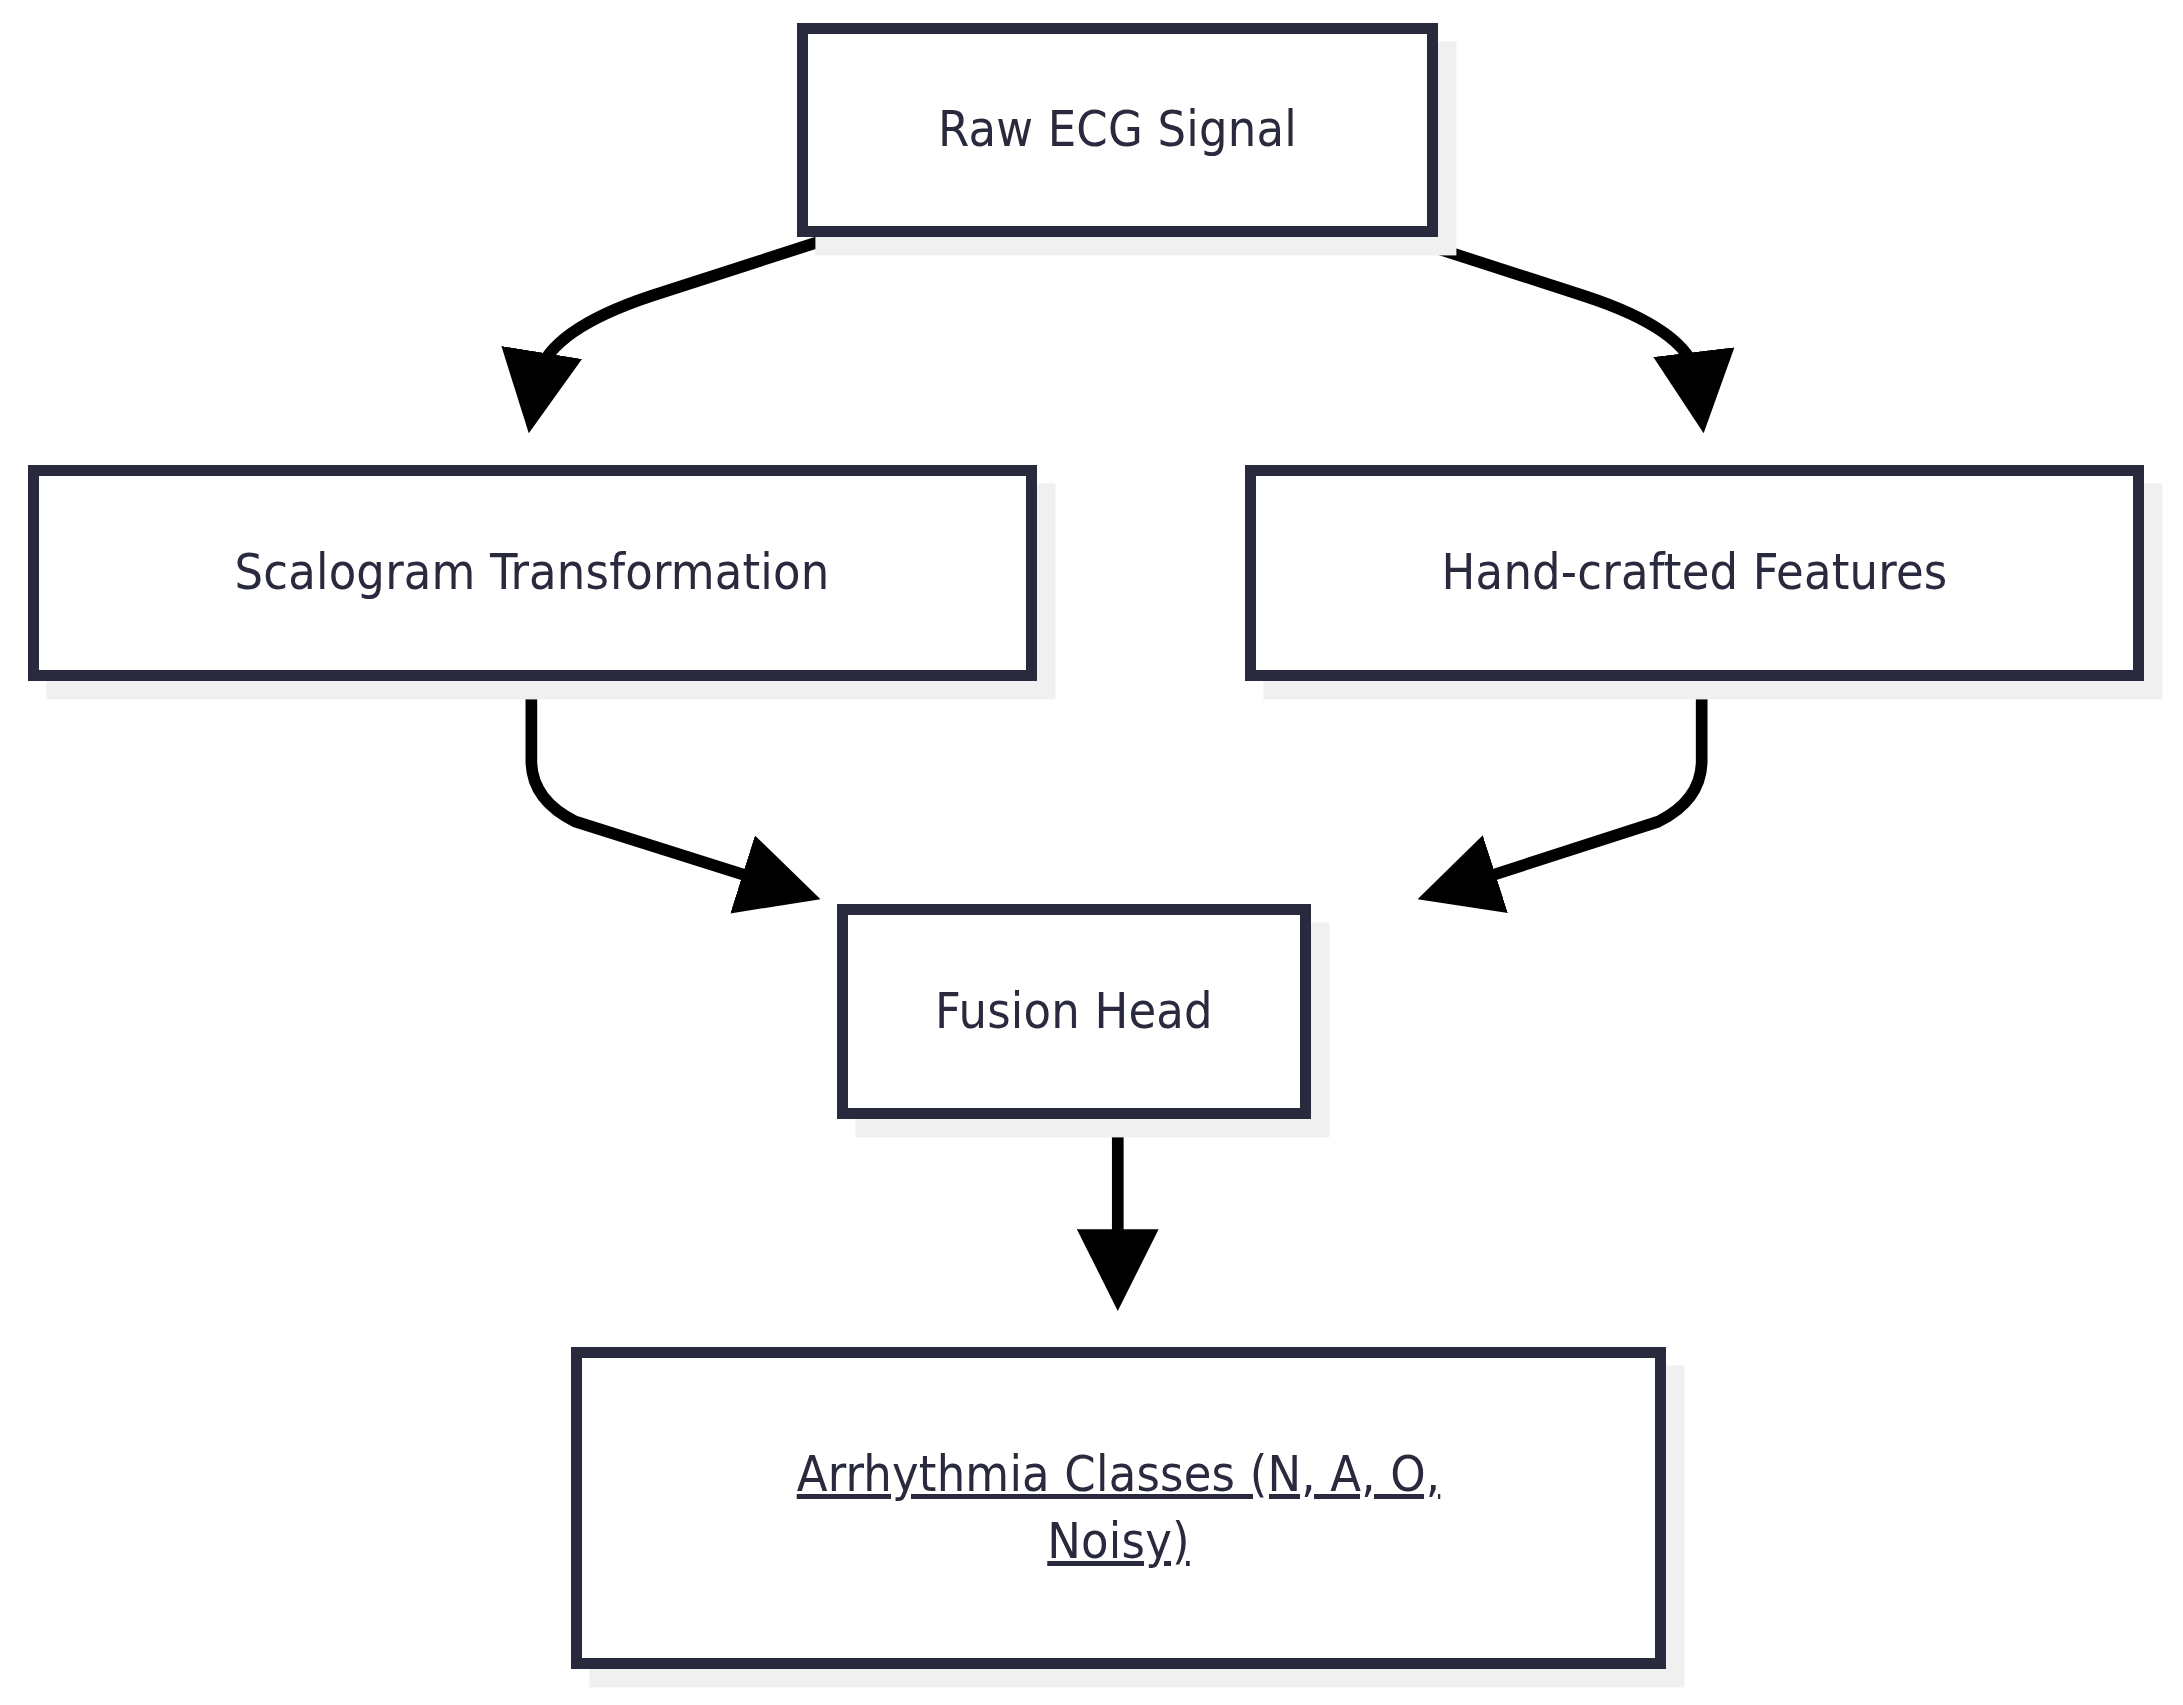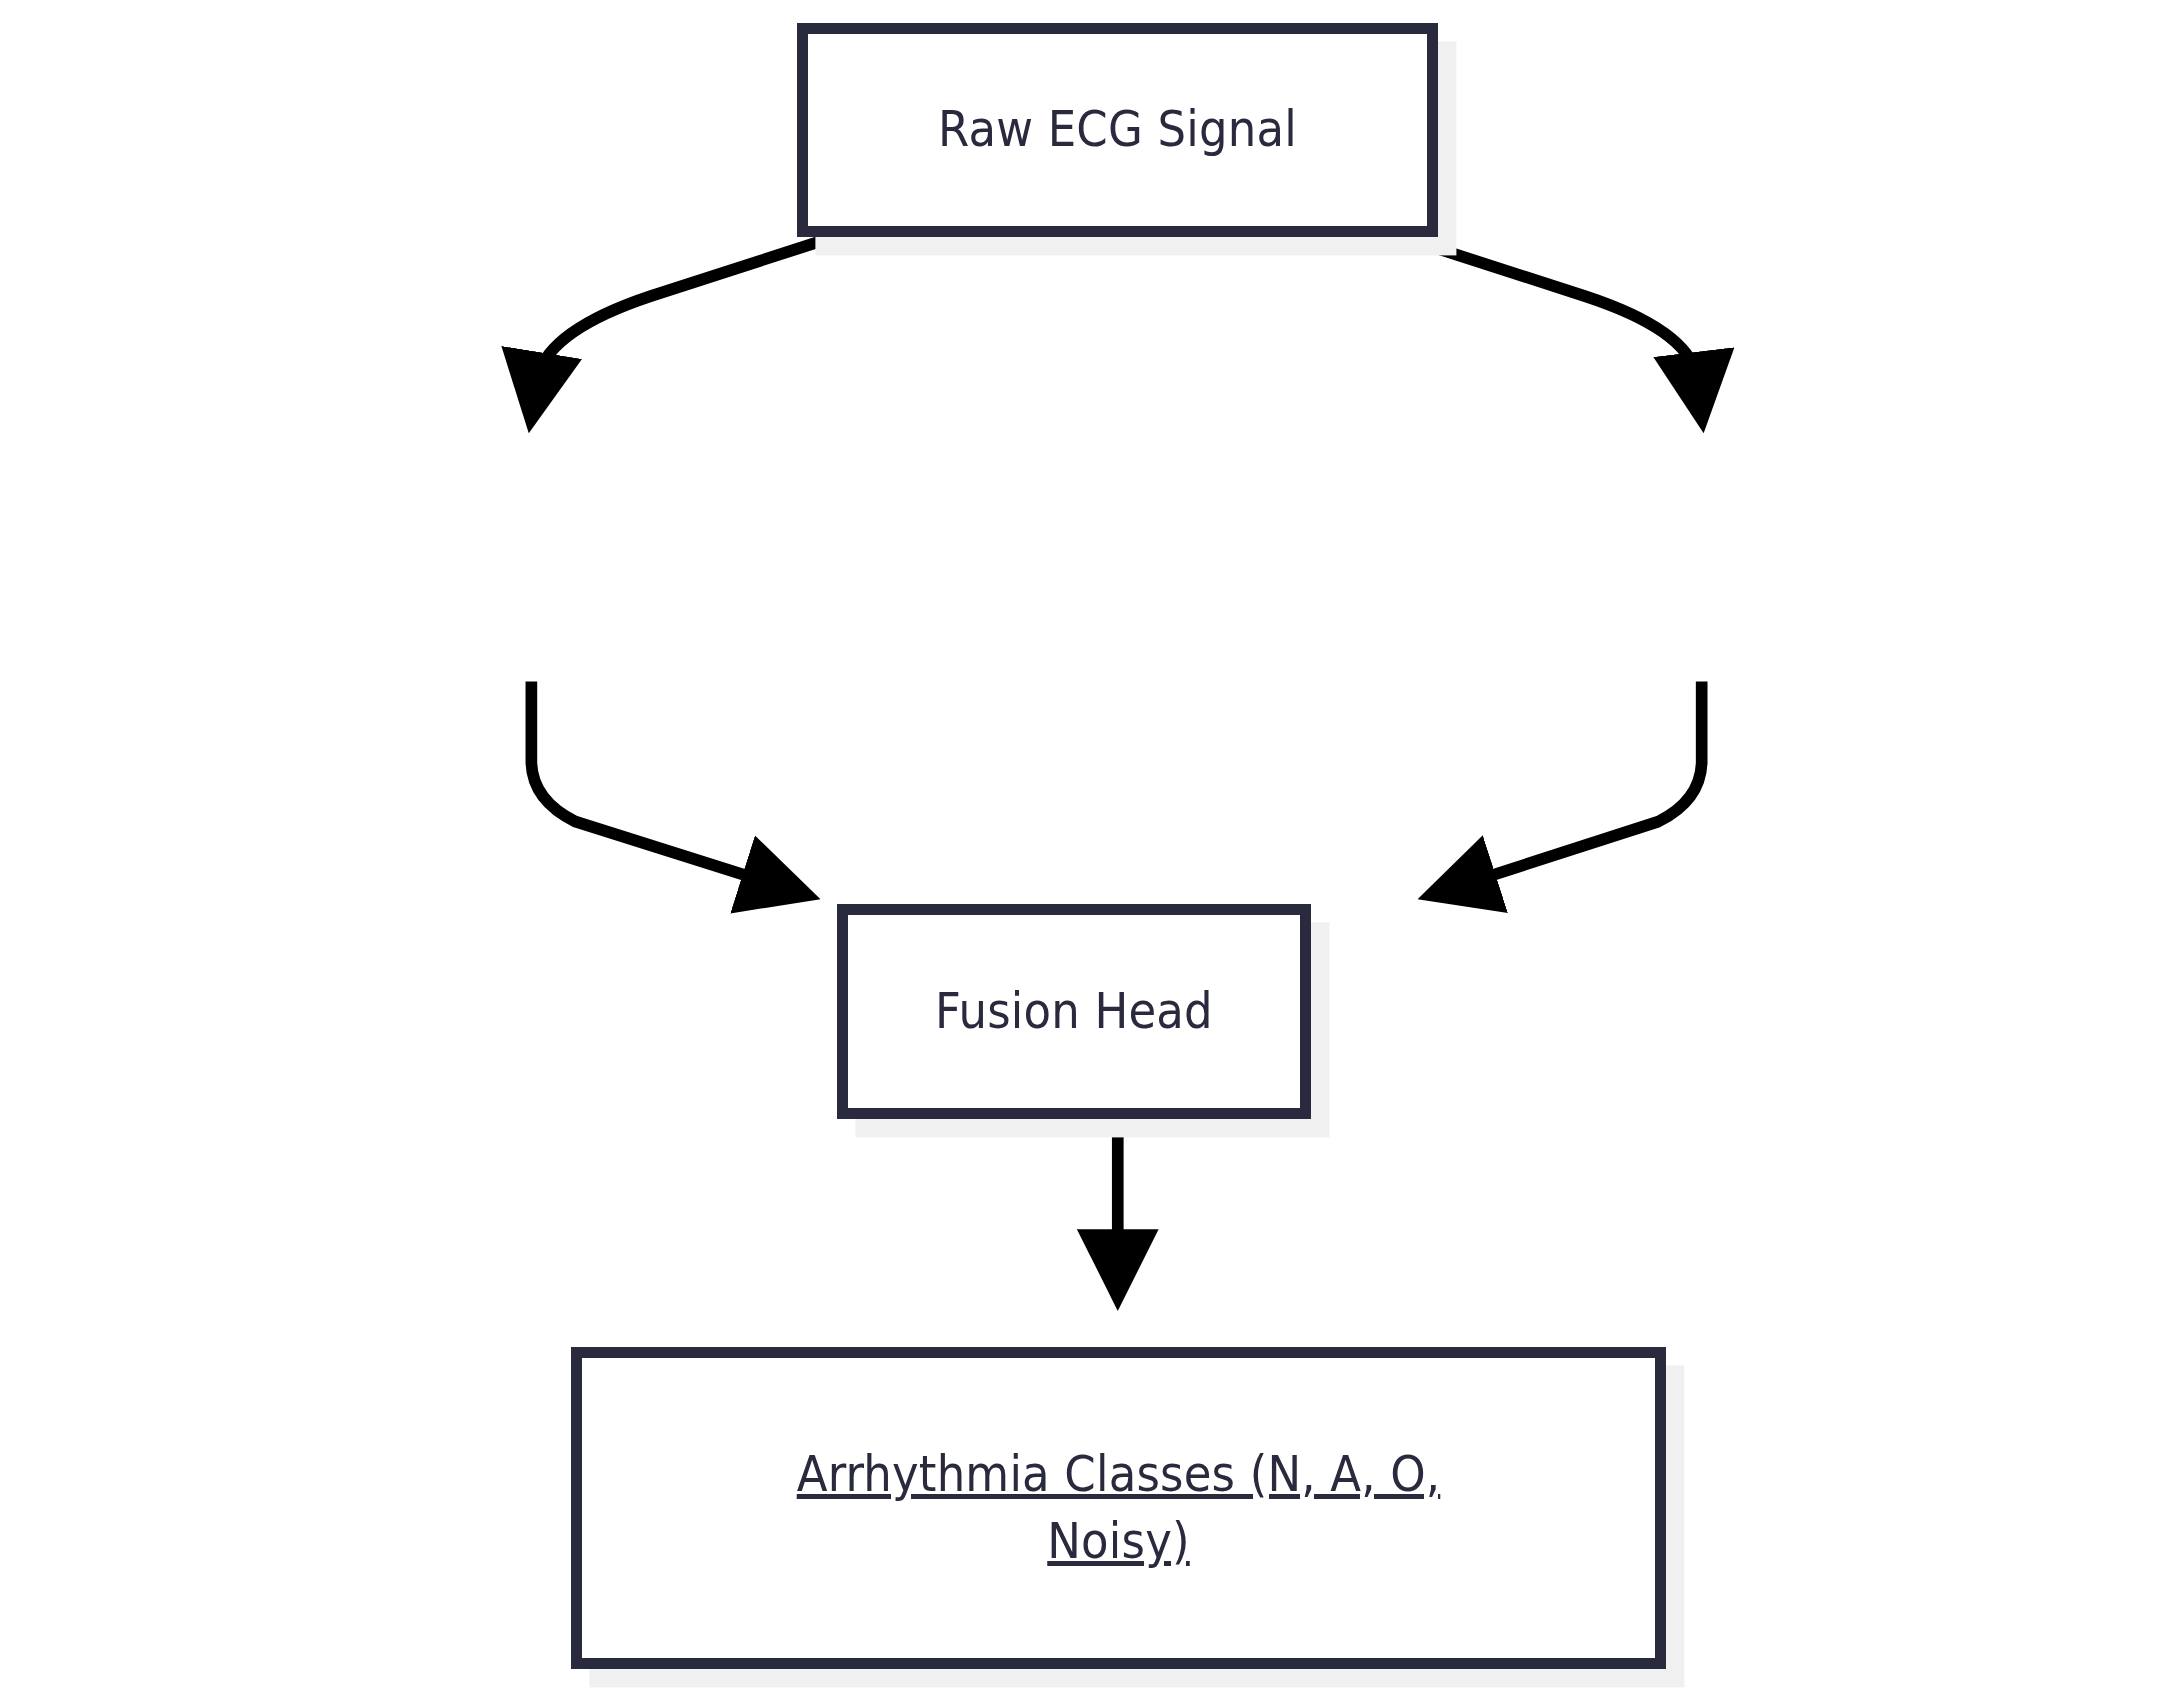--- a/index.html
+++ b/index.html
@@ -83,21 +83,27 @@
 
     <path d="M 2040 817 L 2040 915 Q 2038 960 1988 985 L 1718 1072" fill="none" stroke="#000000" stroke-width="14" stroke-linecap="butt" stroke-linejoin="round" marker-end="url(#arrowhead)"></path>
 
     <path d="M 1340 1342 L 1340 1552" fill="none" stroke="#000000" stroke-width="14" stroke-linecap="butt" stroke-linejoin="round" marker-end="url(#arrowhead)"></path>
   </svg>
 
   <div class="node" id="node-raw-ecg">
     <span class="node-label">Raw ECG Signal</span>
   </div>
 
+  <div class="node" id="node-scalogram">
+    <span class="node-label">Scalogram Transformation</span>
+  </div>
 
+  <div class="node" id="node-handcrafted">
+    <span class="node-label">Hand-crafted Features</span>
+  </div>
 
   <div class="node" id="node-fusion">
     <span class="node-label">Fusion Head</span>
   </div>
 
   <div class="node" id="node-arrhythmia">
     <span class="node-label">Arrhythmia Classes (N, A, O,
 Noisy)</span>
   </div>
 

